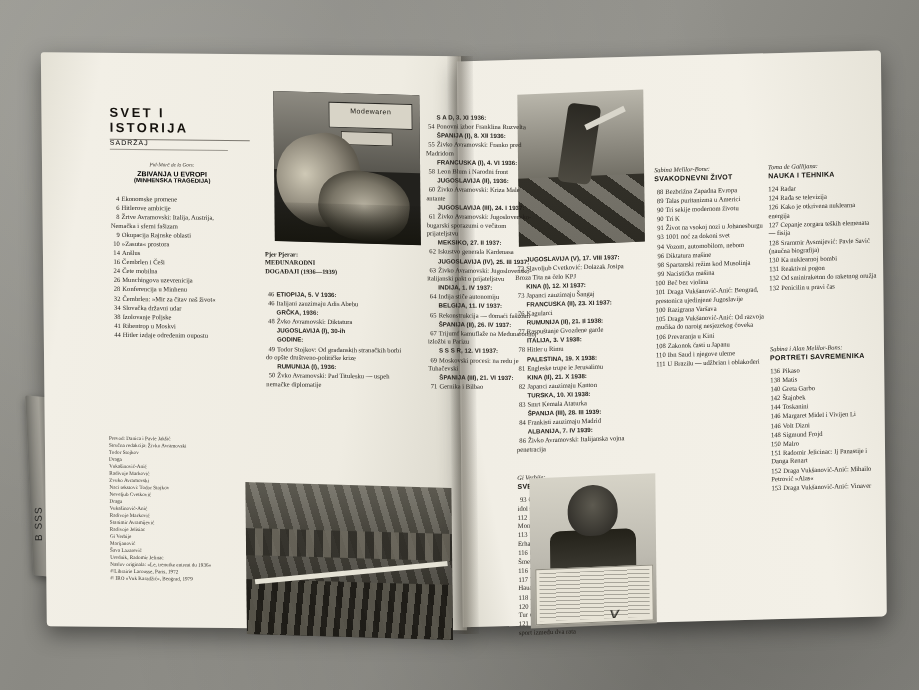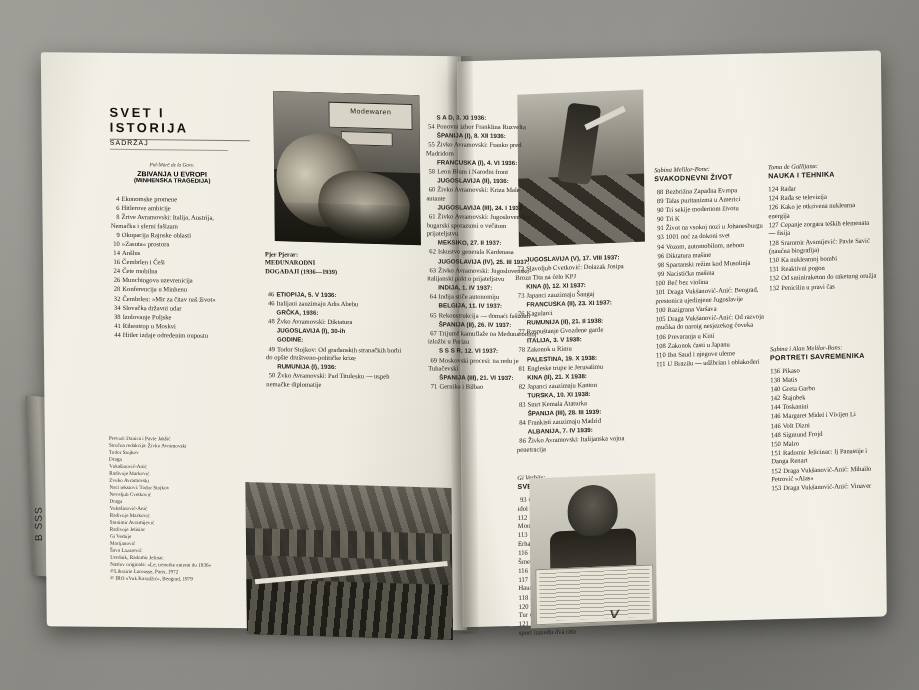--- a/index.html
+++ b/index.html
@@ -296,21 +296,21 @@
       <div class="col toc" id="r-col1" style="left:56px;top:196px;width:112px;">
           <div style="margin-bottom: 0.5px;"><span class="num"></span><span style="font-weight: bold; font-family: &quot;Liberation Sans&quot;, sans-serif; font-size: 6.2px;">JUGOSLAVIJA (V), 17. VIII 1937:</span></div>
           <div style="margin-bottom: 0.5px;"><span class="num">72</span><span style="font-style: normal;">Slavoljub Cvetković: Dolazak Josipa Broza Tita na čelo KPJ</span></div>
           <div style="margin-bottom: 0.5px;"><span class="num"></span><span style="font-weight: bold; font-family: &quot;Liberation Sans&quot;, sans-serif; font-size: 6.2px;">KINA (I), 12. XI 1937:</span></div>
           <div style="margin-bottom: 0.5px;"><span class="num">73</span><span style="font-style: normal;">Japanci zauzimaju Šangaj</span></div>
           <div style="margin-bottom: 0.5px;"><span class="num"></span><span style="font-weight: bold; font-family: &quot;Liberation Sans&quot;, sans-serif; font-size: 6.2px;">FRANCUSKA (II), 23. XI 1937:</span></div>
           <div style="margin-bottom: 0.5px;"><span class="num">76</span><span style="font-style: normal;">Kagularci</span></div>
           <div style="margin-bottom: 0.5px;"><span class="num"></span><span style="font-weight: bold; font-family: &quot;Liberation Sans&quot;, sans-serif; font-size: 6.2px;">RUMUNIJA (II), 21. II 1938:</span></div>
           <div style="margin-bottom: 0.5px;"><span class="num">77</span><span style="font-style: normal;">Raspuštanje Gvozdene garde</span></div>
           <div style="margin-bottom: 0.5px;"><span class="num"></span><span style="font-weight: bold; font-family: &quot;Liberation Sans&quot;, sans-serif; font-size: 6.2px;">ITALIJA, 3. V 1938:</span></div>
-          <div style="margin-bottom: 0.5px;"><span class="num">78</span><span style="font-style: normal;">Zakonok u Rimu</span></div>
+          <div style="margin-bottom: 0.5px;"><span class="num">78</span><span style="font-style: normal;">Hitler u Rimu</span></div>
           <div style="margin-bottom: 0.5px;"><span class="num"></span><span style="font-weight: bold; font-family: &quot;Liberation Sans&quot;, sans-serif; font-size: 6.2px;">PALESTINA, 19. X 1938:</span></div>
           <div style="margin-bottom: 0.5px;"><span class="num">81</span><span style="font-style: normal;">Engleske trupe ie Jerusalimu</span></div>
           <div style="margin-bottom: 0.5px;"><span class="num"></span><span style="font-weight: bold; font-family: &quot;Liberation Sans&quot;, sans-serif; font-size: 6.2px;">KINA (II), 21. X 1938:</span></div>
           <div style="margin-bottom: 0.5px;"><span class="num">82</span><span style="font-style: normal;">Japanci zauzimaju Kanton</span></div>
           <div style="margin-bottom: 0.5px;"><span class="num"></span><span style="font-weight: bold; font-family: &quot;Liberation Sans&quot;, sans-serif; font-size: 6.2px;">TURSKA, 10. XI 1938:</span></div>
           <div style="margin-bottom: 0.5px;"><span class="num">83</span><span style="font-style: normal;">Smrt Kemala Ataturka</span></div>
           <div style="margin-bottom: 0.5px;"><span class="num"></span><span style="font-weight: bold; font-family: &quot;Liberation Sans&quot;, sans-serif; font-size: 6.2px;">ŠPANIJA (III), 28. III 1939:</span></div>
           <div style="margin-bottom: 0.5px;"><span class="num">84</span><span style="font-style: normal;">Frankisti zauzimaju Madrid</span></div>
           <div style="margin-bottom: 0.5px;"><span class="num"></span><span style="font-weight: bold; font-family: &quot;Liberation Sans&quot;, sans-serif; font-size: 6.2px;">ALBANIJA, 7. IV 1939:</span></div>
           <div style="margin-bottom: 0.5px;"><span class="num">86</span><span style="font-style: normal;">Živko Avramovski: Italijanska vojna penetracija</span></div>

